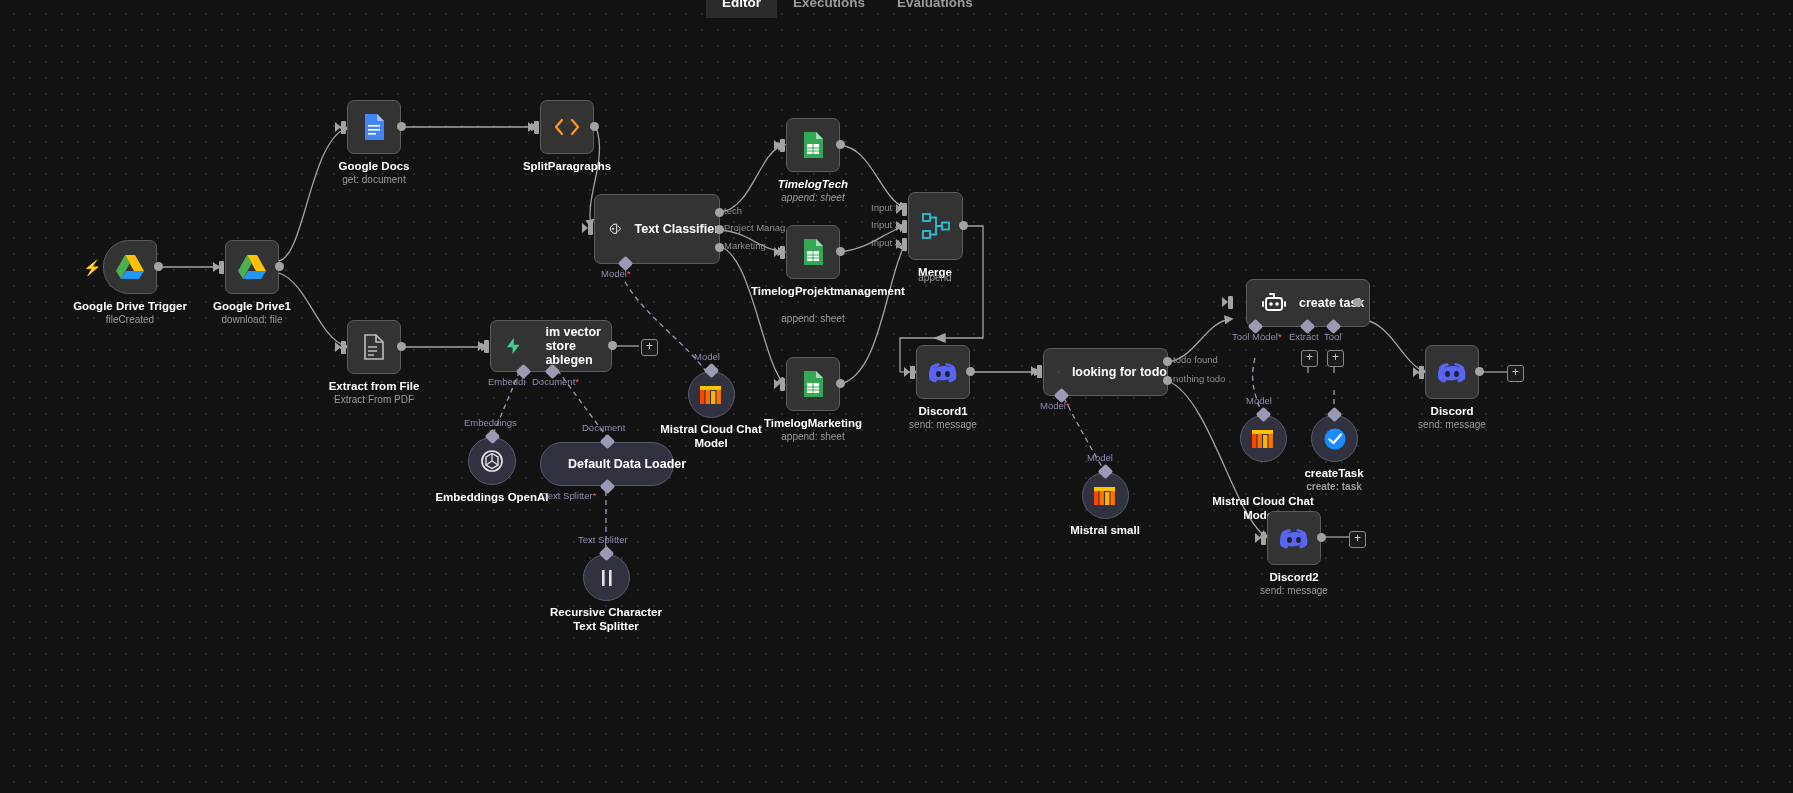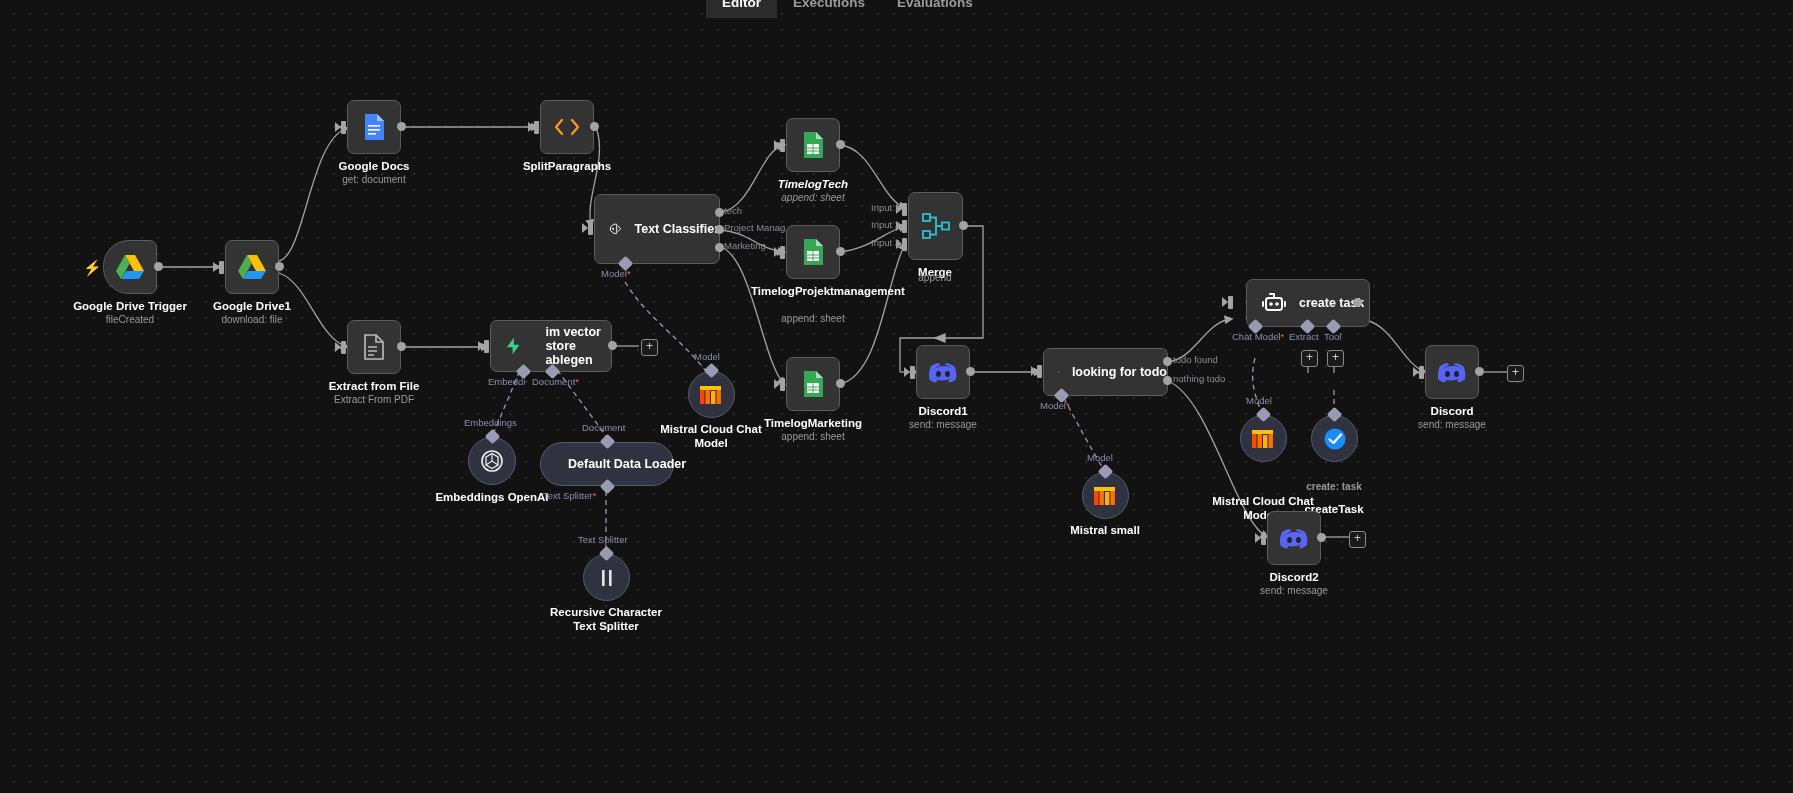--- a/index.html
+++ b/index.html
@@ -459,21 +459,21 @@
         <path d="M13,3 v4 M13,3 h-4" fill="none" stroke="#ffffff" stroke-width="1.9" stroke-linecap="round"></path>
         <path d="M2,11 v4 M24,11 v4" stroke="#ffffff" stroke-width="1.9" stroke-linecap="round"></path>
       </svg>
       <span class="nlabel">create task</span>
       <div class="pin" style="left:-6px;top:17px;"></div>
       <div class="pdot" style="left:119px;top:19px;"></div>
     </div>
     <div class="diamond" style="left:16px;top:42px;"></div>
     <div class="diamond" style="left:68px;top:42px;"></div>
     <div class="diamond" style="left:94px;top:42px;"></div>
-    <span class="plabel sub" style="left:-2px;top:52px;"><span>Chat Model</span><span class="req">*</span></span>
+    <span class="plabel sub" style="left:-2px;top:52px;"><span>Tool Model</span><span class="req">*</span></span>
     <span class="plabel sub" style="left:55px;top:52px;">Extract</span>
     <span class="plabel sub" style="left:90px;top:52px;">Tool</span>
     <div class="plusbtn" style="left:67px;top:71px;">+</div>
     <div class="plusbtn" style="left:93px;top:71px;">+</div>
   </div>
 
   <div class="node" style="left:1240px;top:415px;">
     <div class="circ" style="width:47px;height:47px;">
       <svg width="26" height="22" viewBox="0 0 26 22">
         <rect x="1" y="2" width="4.4" height="18" fill="#ff4500"></rect>
@@ -489,21 +489,21 @@
   </div>
 
   <div class="node" style="left:1311px;top:415px;">
     <div class="circ" style="width:47px;height:47px;">
       <svg width="26" height="26" viewBox="0 0 26 26">
         <circle cx="13" cy="13" r="10.5" fill="#1a8cff"></circle>
         <path d="M7.5,13.5 L11.5,17 L19,8.5" fill="none" stroke="#ffffff" stroke-width="2.3" stroke-linecap="round" stroke-linejoin="round"></path>
       </svg>
     </div>
     <div class="diamond" style="left:18px;top:-6px;"></div>
-    <div class="ntitle" style="top:52px;left:23px;margin-top:36px;">createTask</div>
+    <div class="ntitle" style="top:52px;left:23px;">createTask</div>
     <div class="nsub" style="top:66px;left:23px;font-weight:bold;">create: task</div>
   </div>
 
   <div class="node" style="left:1425px;top:345px;">
     <div class="nbox square">
       <svg width="30" height="23" viewBox="0 0 30 23">
         <path d="M11,2 C7,2.5 3.5,4 2.5,6 C0.8,10 0.5,15 1.5,18.5 C3.5,20.5 6,21.5 8,21.5 L9.5,19 C7.5,18.5 6,17.5 6,17.5 C9,19.5 14,20 18,19 C20,18.5 22,17.5 23,16.5 C23,16.5 22,18 20,19 L21.5,21.5 C24,21 26.5,19.5 28,18 C29,14 28,9 26.5,5.5 C25,4 21.5,2.5 18,2 L17,4 C20,4.5 22,5.5 23,6.5 C19,4.5 14,4.5 10,6 C9,6.5 8,7 7,7.5 C8,6.5 10,5 12,4.5 Z" fill="#5865f2"></path>
         <ellipse cx="10.5" cy="13" rx="2.4" ry="3" fill="#1f1f2e"></ellipse>
         <ellipse cx="19.5" cy="13" rx="2.4" ry="3" fill="#1f1f2e"></ellipse>
       </svg>

